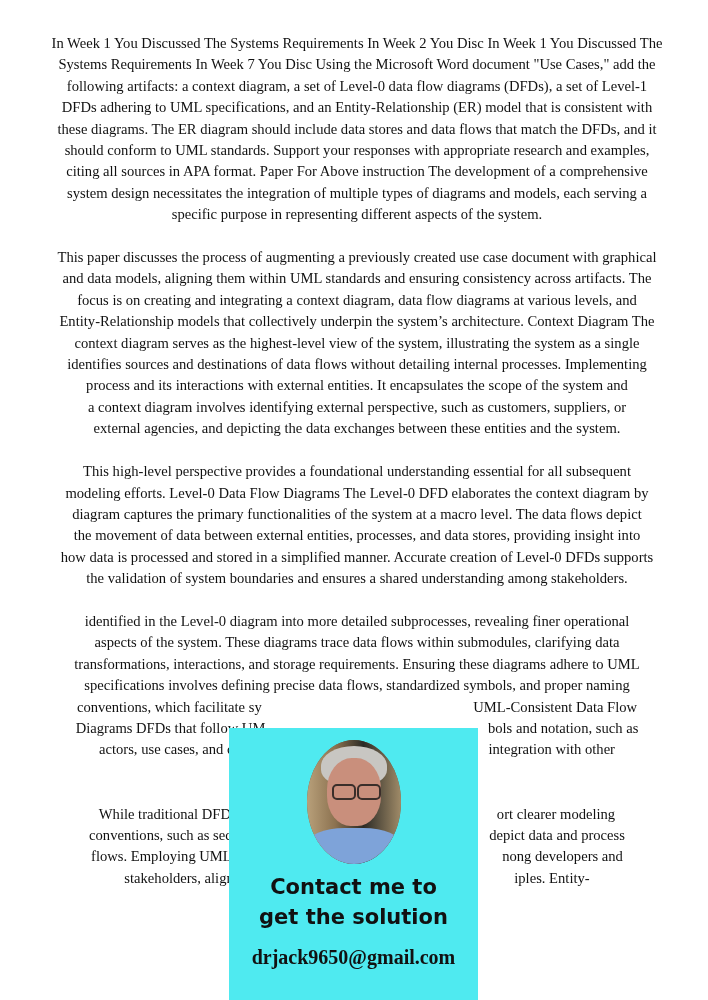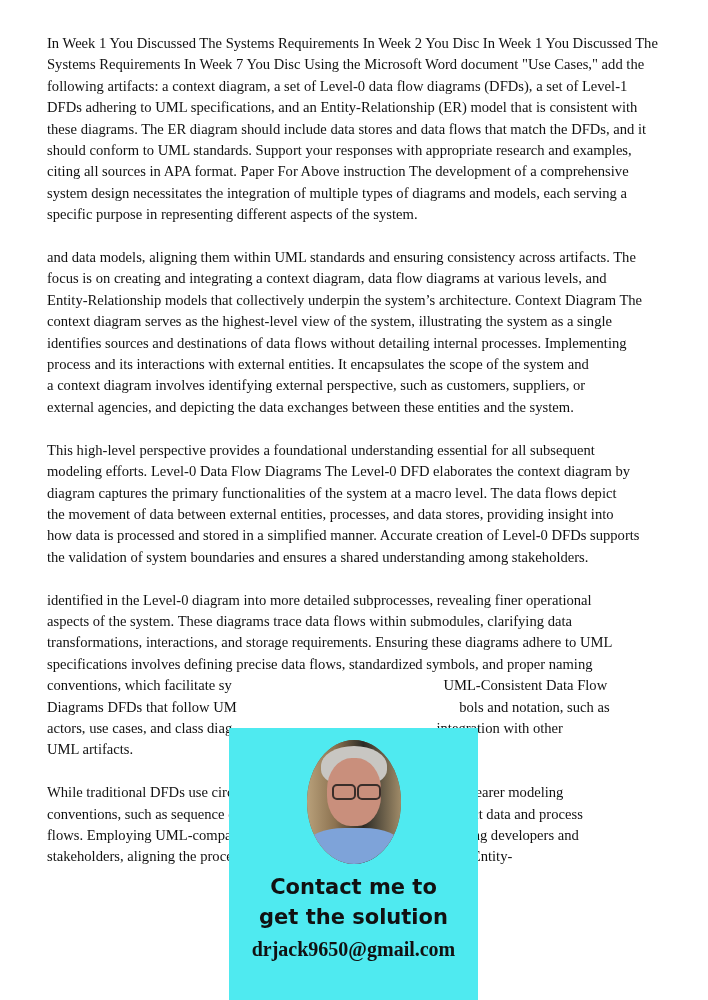--- a/index.html
+++ b/index.html
@@ -18,20 +18,21 @@
     .page {
       position: absolute;
       left: 47px;
       top: 33px;
       width: 620px;
       font-size: 14.6px;
       line-height: 21.4px;
     }
     .para {
       margin: 0 0 21.4px 0;
+      text-align: center;
     }
     .line {
       display: block;
       white-space: nowrap;
     }
     .promo {
       position: absolute;
       left: 229px;
       top: 728px;
       width: 249px;
@@ -78,21 +79,21 @@
     .promo-title {
       margin-top: 8px;
       font-family: "DejaVu Sans", sans-serif;
       font-weight: bold;
       font-size: 21px;
       line-height: 30px;
       color: #111111;
       text-align: center;
     }
     .promo-email {
-      margin-top: 6px;
+      margin-top: 14px;
       font-family: "Liberation Serif", "DejaVu Serif", serif;
       font-weight: bold;
       font-size: 20px;
       color: #111111;
     }
   </style>
 </head>
 <body>
 
 <div class="page">
@@ -101,20 +102,21 @@
     <span class="line">Systems Requirements In Week 7 You Disc Using the Microsoft Word document "Use Cases," add the</span>
     <span class="line">following artifacts: a context diagram, a set of Level-0 data flow diagrams (DFDs), a set of Level-1</span>
     <span class="line">DFDs adhering to UML specifications, and an Entity-Relationship (ER) model that is consistent with</span>
     <span class="line">these diagrams. The ER diagram should include data stores and data flows that match the DFDs, and it</span>
     <span class="line">should conform to UML standards. Support your responses with appropriate research and examples,</span>
     <span class="line">citing all sources in APA format. Paper For Above instruction The development of a comprehensive</span>
     <span class="line">system design necessitates the integration of multiple types of diagrams and models, each serving a</span>
     <span class="line">specific purpose in representing different aspects of the system.</span>
   </p>
   <p class="para">
+    <span class="line">This paper discusses the process of augmenting a previously created use case document with graphical</span>
     <span class="line">and data models, aligning them within UML standards and ensuring consistency across artifacts. The</span>
     <span class="line">focus is on creating and integrating a context diagram, data flow diagrams at various levels, and</span>
     <span class="line">Entity-Relationship models that collectively underpin the system’s architecture. Context Diagram The</span>
     <span class="line">context diagram serves as the highest-level view of the system, illustrating the system as a single</span>
     <span class="line">identifies sources and destinations of data flows without detailing internal processes. Implementing</span>
     <span class="line">process and its interactions with external entities. It encapsulates the scope of the system and</span>
     <span class="line">a context diagram involves identifying external perspective, such as customers, suppliers, or</span>
     <span class="line">external agencies, and depicting the data exchanges between these entities and the system.</span>
   </p>
   <p class="para">

